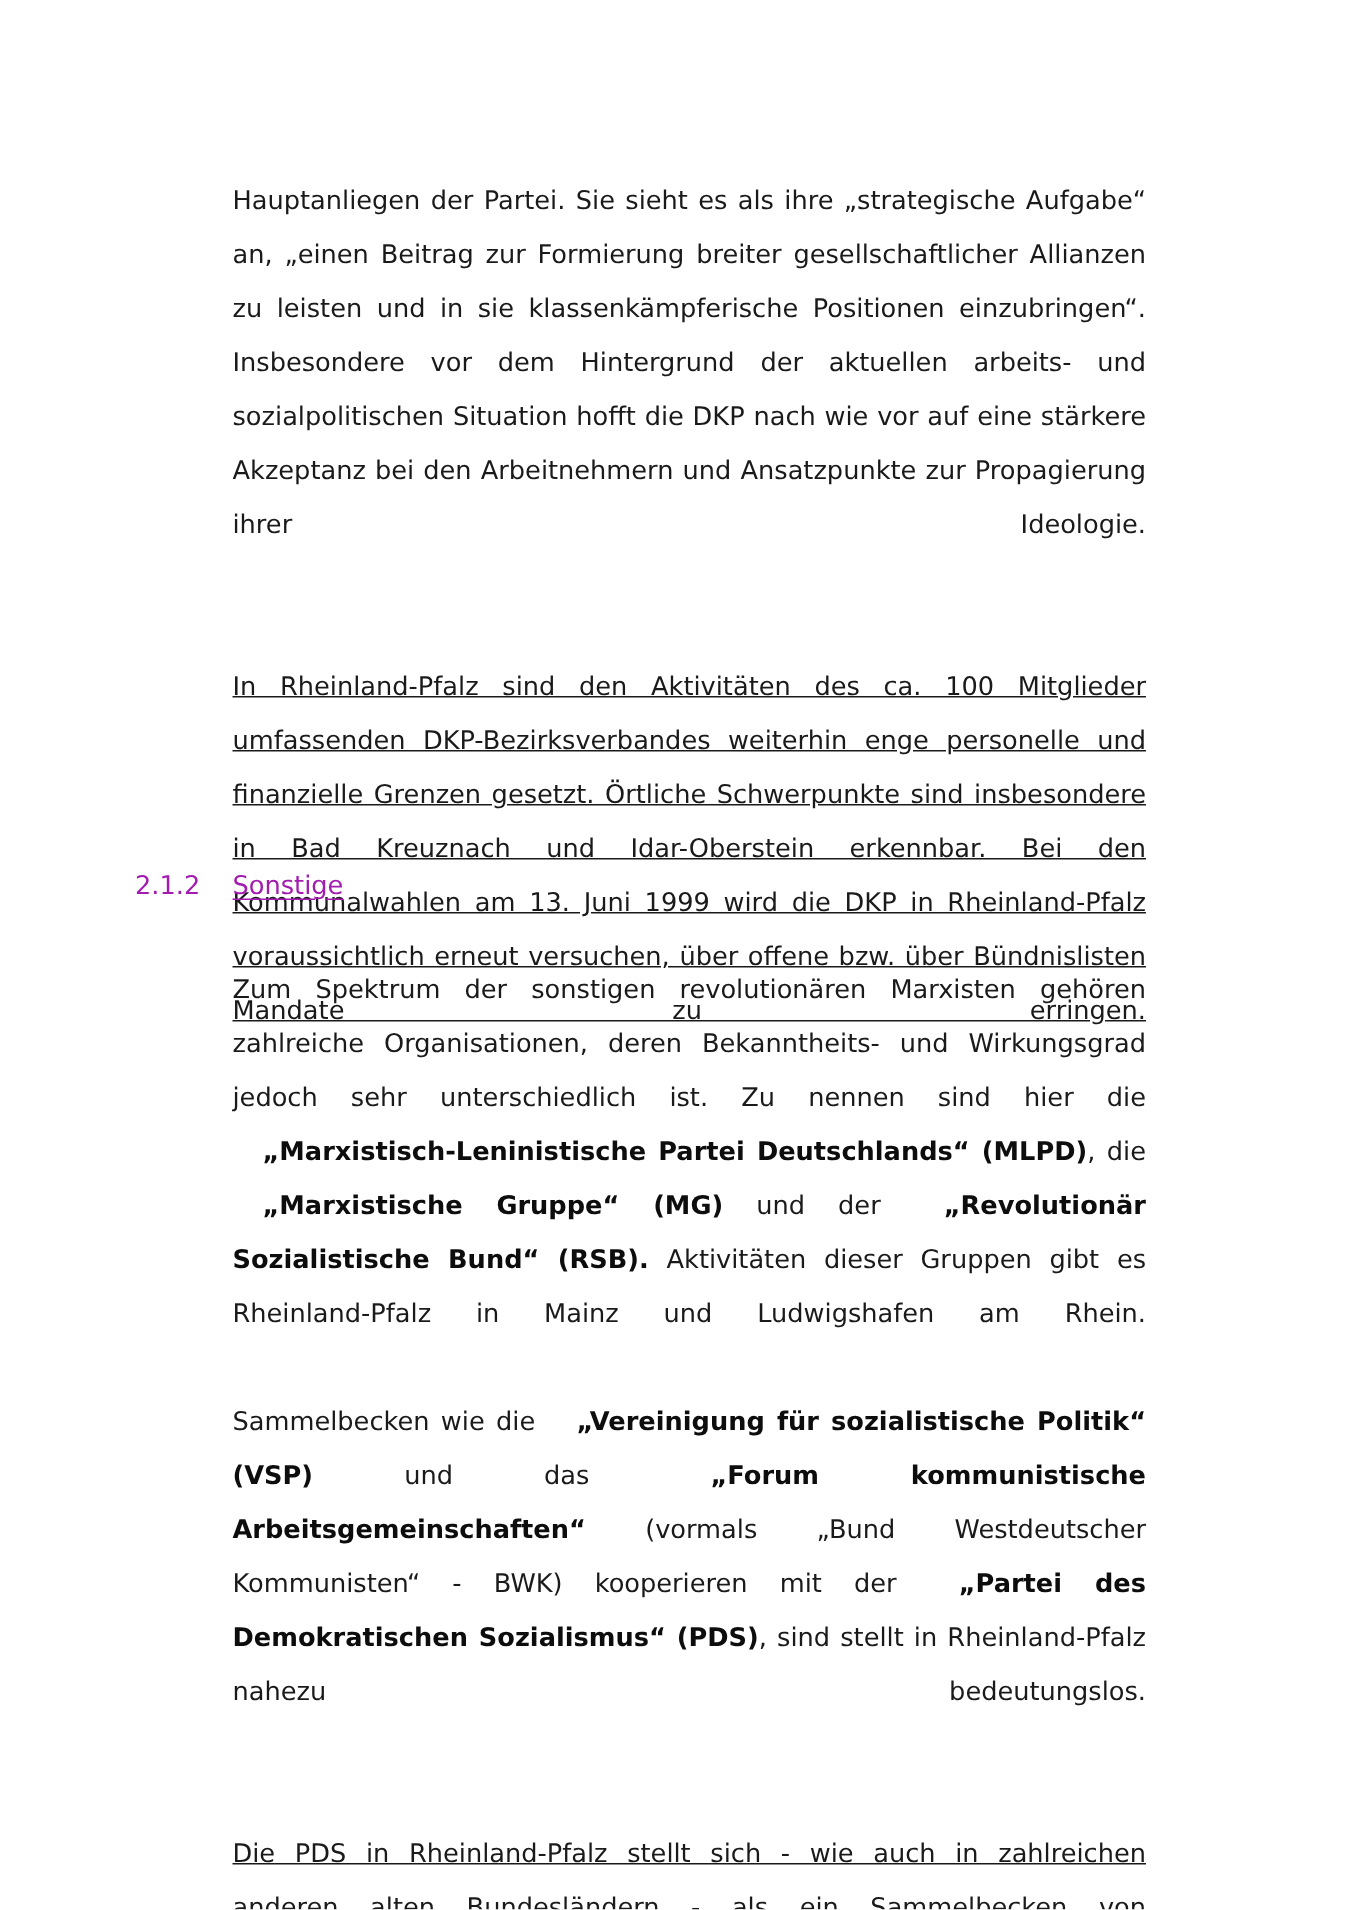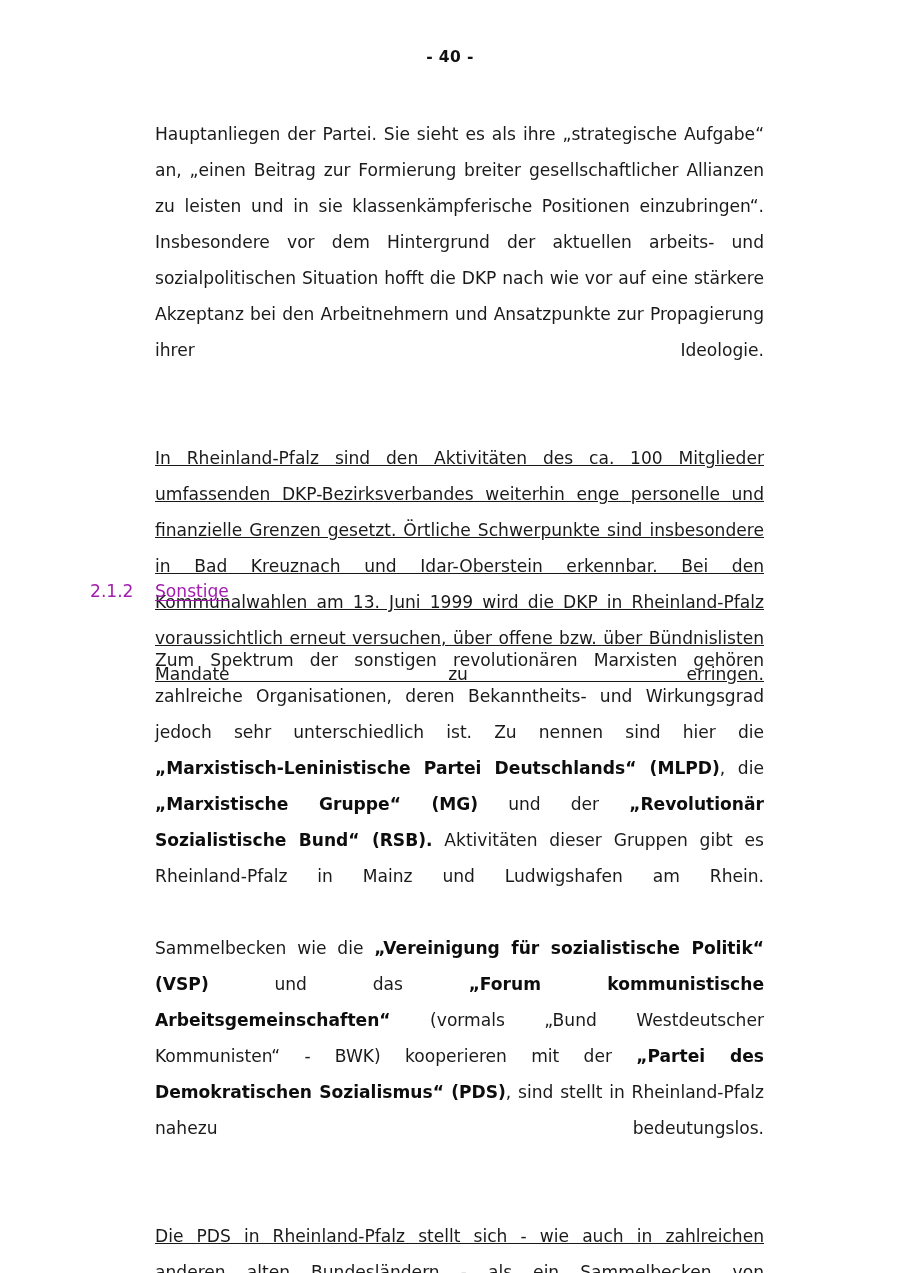--- a/index.html
+++ b/index.html
@@ -70,20 +70,21 @@
   
   p.para::after {
     content: "";
     display: inline-block;
     width: 100%;
   }
 
   b, strong {
     font-weight: bold;
     color: #0d0d0d;
+    margin-left: 20px;
   }
 
   
   .section-heading {
     position: absolute;
     left: 90px;
     top: 578px;
     width: 680px;
     font-size: 17.1px;
     line-height: 26px;
@@ -106,21 +107,20 @@
     left: 155px;
     top: 642px;
     width: 609px;
   }
 </style>
 </head>
 <body>
 
 <div class="page">
 
-  <div class="page-number">- 40 -</div>
 
   <div class="content">
 
     <p class="para">Hauptanliegen der Partei. Sie sieht es als ihre „strategische Aufgabe“ an, „einen Beitrag zur Formierung breiter gesellschaftlicher Allianzen zu leisten und in sie klassenkämpferische Positionen einzubringen“. Insbesondere vor dem Hintergrund der aktuellen arbeits- und sozialpolitischen Situation hofft die DKP nach wie vor auf eine stärkere Akzeptanz bei den Arbeitnehmern und Ansatzpunkte zur Propagierung ihrer Ideologie.</p>
 
     <p class="para gap-before">In Rheinland-Pfalz sind den Aktivitäten des ca. 100 Mitglieder umfassenden DKP-Bezirksverbandes weiterhin enge personelle und finanzielle Grenzen gesetzt. Örtliche Schwerpunkte sind insbesondere in Bad Kreuznach und Idar-Oberstein erkennbar. Bei den Kommunalwahlen am 13. Juni 1999 wird die DKP in Rheinland-Pfalz voraussichtlich erneut versuchen, über offene bzw. über Bündnislisten Mandate zu erringen.</p>
 
   </div>
 
   <div class="section-heading">

